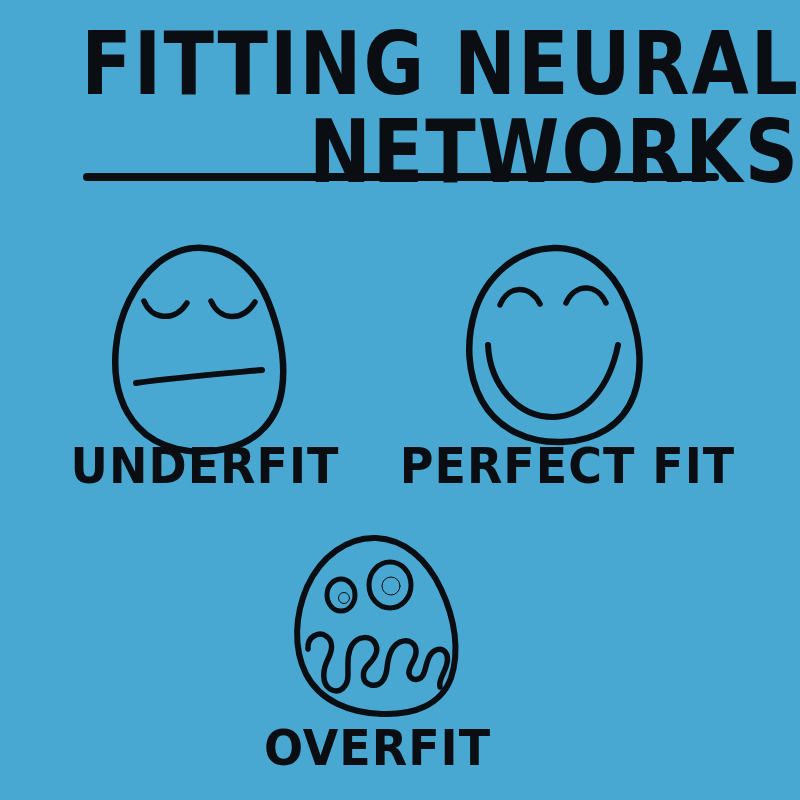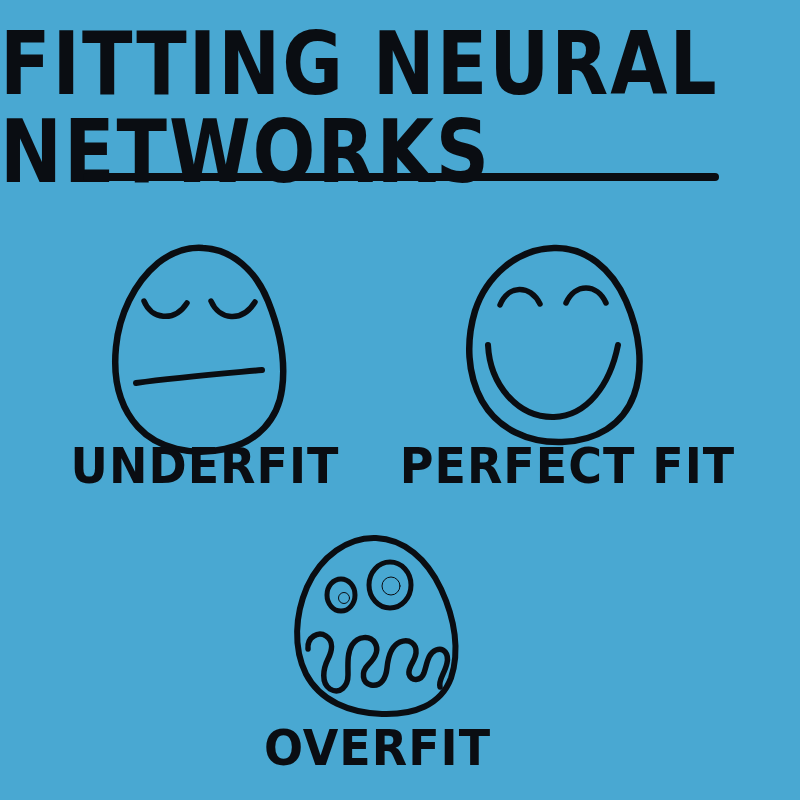--- a/index.html
+++ b/index.html
@@ -20,21 +20,21 @@
     background: #49a8d2;
     overflow: hidden;
   }
 
   
   #title-block {
     position: absolute;
     left: 0;
     top: 16px;
     width: 800px;
-    text-align: left;
+    text-align: right;
     user-select: none;
   }
   .title-line {
     display: block;
     color: #0a0d12;
     font-family: "DejaVu Sans", sans-serif;
     font-weight: 700;
     font-size: 74px;
     line-height: 80px;
     letter-spacing: 2px;

